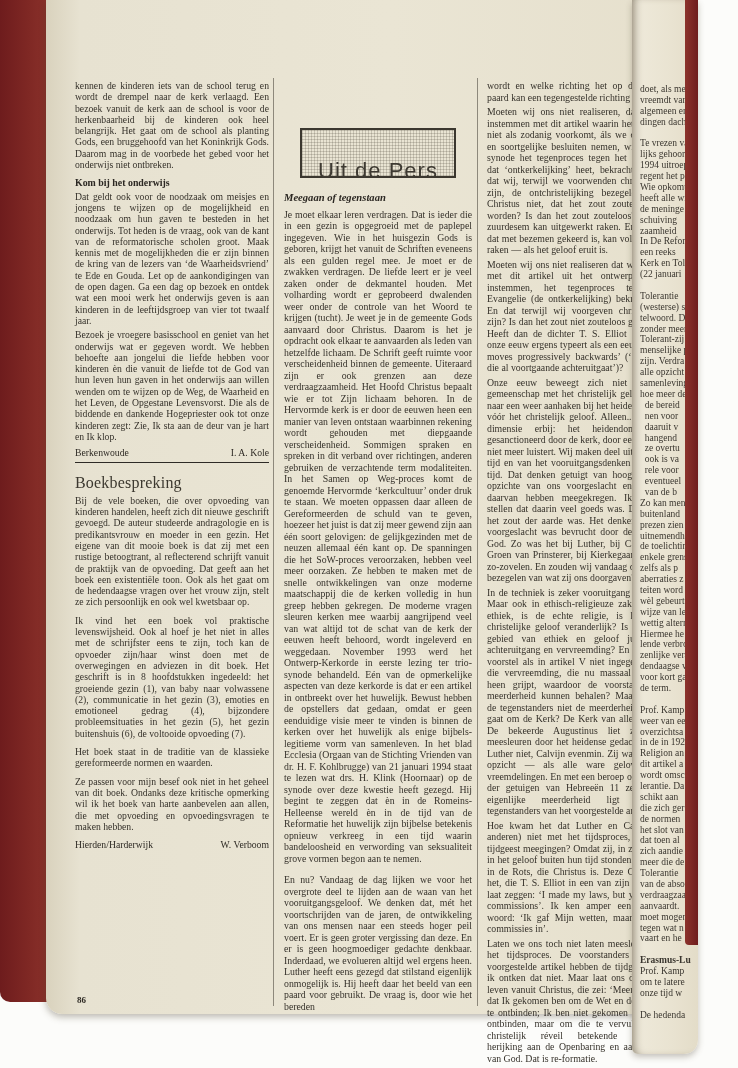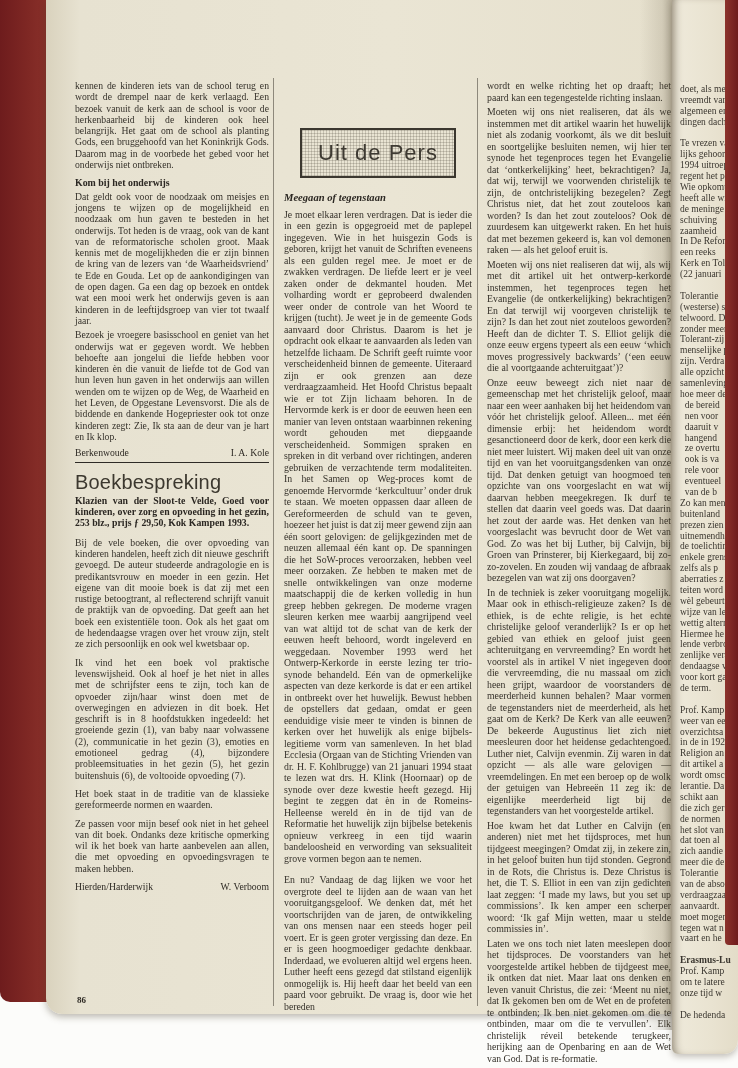--- a/index.html
+++ b/index.html
@@ -12,45 +12,45 @@
   .edge-right{position:absolute;right:0;top:0;width:13px;height:945px;
               background:linear-gradient(90deg,#8c332c 0%,#6e1c1d 100%);
               border-bottom-left-radius:4px;}
   
   .paper-main{position:absolute;left:46px;top:0;width:628px;height:1014px;
               background:linear-gradient(90deg,#d9d2bd 0px,#e7e2d1 34px,#eae5d4 55%,#e6e0cd 100%);
               border-radius:0 0 10px 16px;box-shadow:0 3px 7px rgba(70,60,40,.35);}
   
   .curl{position:absolute;left:640px;top:0;width:44px;height:1030px;z-index:3;pointer-events:none;
         background:linear-gradient(90deg,rgba(90,78,55,0) 0%,rgba(90,78,55,.14) 50%,rgba(75,63,42,.42) 82%,rgba(90,78,55,0) 100%);}
-  .paper-next{position:absolute;left:672px;top:0;width:66px;height:1054px;z-index:4;overflow:hidden;
+  .paper-next{position:absolute;left:632px;top:0;width:66px;height:1054px;z-index:4;overflow:hidden;
               background:linear-gradient(90deg,#efeadb 0%,#e9e3d1 60%,#e3dcc8 100%);
               border-radius:0 0 14px 6px;box-shadow:inset 7px 0 9px -5px rgba(60,48,28,.55),0 3px 6px rgba(70,60,40,.3);}
   
   .col{position:absolute;top:80px;font-size:9.8px;line-height:11.5px;text-align:justify;}
   .col p{margin:0 0 3px;}
   .col1{left:29px;width:194px;top:80px;font-size:9.7px;line-height:11.3px;}
   .col2{left:238px;width:188px;top:78px;}
   .col3{left:441px;width:184px;top:80px;}
   .col2 p{margin:0 0 10px;}
   .col3 p{margin:0 0 3px;}
   .vrule{position:absolute;top:78px;width:1px;height:928px;background:#8d887b;}
   .vrule.r1{left:227px;}
   .vrule.r2{left:431px;}
   
   .h-sub{font-weight:bold;font-size:9.9px;margin:7px 0 2px;color:#2b2722;}
   .sig{display:flex;justify-content:space-between;font-size:9.7px;margin-top:5px;color:#2e2a24;}
   .sigrule{border:0;border-top:1.6px solid #2e2b26;margin:3px 0 0;}
-  .h-review{font-family:Liberation Sans, sans-serif;font-weight:400;
-            font-size:20px;letter-spacing:.2px;color:#3c382f;margin:14px 0 7px;}
+  .h-review{font-family:Liberation Serif, serif;font-weight:400;
+            font-size:16px;letter-spacing:.2px;color:#3c382f;margin:14px 0 7px;}
   .citation{font-weight:bold;font-size:9.8px;margin:0 0 8px;text-align:justify;color:#2b2722;}
   .review p{margin:0 0 7px;}
   
   .pressbox{width:152px;height:46px;margin:50px auto 14px;border:2px solid #3b372f;
-            display:flex;align-items:center;justify-content:center;
+            display:flex;align-items:flex-end;justify-content:center;
             background-color:#e9e4d3;
             background-image:repeating-linear-gradient(0deg,rgba(62,56,44,.20) 0 1px,transparent 1px 3px),
                              repeating-linear-gradient(90deg,rgba(62,56,44,.20) 0 1px,transparent 1px 3px);}
   .pressbox span{font-family:"Liberation Sans","DejaVu Sans",sans-serif;font-size:22px;
                  color:#3e3a32;letter-spacing:1px;}
   .h-article{font-weight:bold;font-style:italic;font-size:10.6px;margin:0 0 5px;color:#2b2722;}
   
   .col4{position:absolute;left:8px;top:84px;width:80px;font-size:9.5px;line-height:10.9px;color:#3a362f;}
   .col4 div{white-space:nowrap;overflow:hidden;height:10.9px;}
   .col4 .b{font-weight:bold;}
@@ -73,21 +73,20 @@
       <div>
           <p>Dat geldt ook voor de noodzaak om meisjes en jongens te wijzen op de mogelijkheid en noodzaak om hun gaven te besteden in het onderwijs. Tot heden is de vraag, ook van de kant van de reformatorische scholen groot. Maak kennis met de mogelijkheden die er zijn binnen de kring van de lezers van ‘de Waarheidsvriend’ te Ede en Gouda. Let op de aankondigingen van de open dagen. Ga een dag op bezoek en ontdek wat een mooi werk het onderwijs geven is aan kinderen in de leeftijdsgroep van vier tot twaalf jaar.</p>
           <p>Bezoek je vroegere basisschool en geniet van het onderwijs wat er gegeven wordt. We hebben behoefte aan jongelui die liefde hebben voor kinderen èn die vanuit de liefde tot de God van hun leven hun gaven in het onderwijs aan willen wenden om te wijzen op de Weg, de Waarheid en het Leven, de Opgestane Levensvorst. Die als de biddende en dankende Hogepriester ook tot onze kinderen zegt: Zie, Ik sta aan de deur van je hart en Ik klop.</p>
         </div>
       <div class="sig">
         <span>Berkenwoude</span>
         <span>I. A. Kole</span>
       </div>
       <hr class="sigrule">
       <div class="h-review">Boekbespreking</div>
-      <div class="citation">Klazien van der Sloot-te Velde, Goed voor kinderen, over zorg en opvoeding in het gezin, 253 blz., prijs ƒ 29,50, Kok Kampen 1993.</div>
       <div class="review">
           <p>Bij de vele boeken, die over opvoeding van kinderen handelen, heeft zich dit nieuwe geschrift gevoegd. De auteur studeerde andragologie en is predikantsvrouw en moeder in een gezin. Het eigene van dit mooie boek is dat zij met een rustige betoogtrant, al reflecterend schrijft vanuit de praktijk van de opvoeding. Dat geeft aan het boek een existentiële toon. Ook als het gaat om de hedendaagse vragen over het vrouw zijn, stelt ze zich persoonlijk en ook wel kwetsbaar op.</p>
           <p>Ik vind het een boek vol praktische levenswijsheid. Ook al hoef je het niet in alles met de schrijfster eens te zijn, toch kan de opvoeder zijn/haar winst doen met de overwegingen en adviezen in dit boek. Het geschrift is in 8 hoofdstukken ingedeeld: het groeiende gezin (1), van baby naar volwassene (2), communicatie in het gezin (3), emoties en emotioneel gedrag (4), bijzondere probleemsituaties in het gezin (5), het gezin buitenshuis (6), de voltooide opvoeding (7).</p>
           <p>Het boek staat in de traditie van de klassieke gereformeerde normen en waarden.</p>
           <p>Ze passen voor mijn besef ook niet in het geheel van dit boek. Ondanks deze kritische opmerking wil ik het boek van harte aanbevelen aan allen, die met opvoeding en opvoedingsvragen te maken hebben.</p>
         </div>
       <div class="sig">
         <span>Hierden/Harderwijk</span>
         <span>W. Verboom</span>
       </div>

